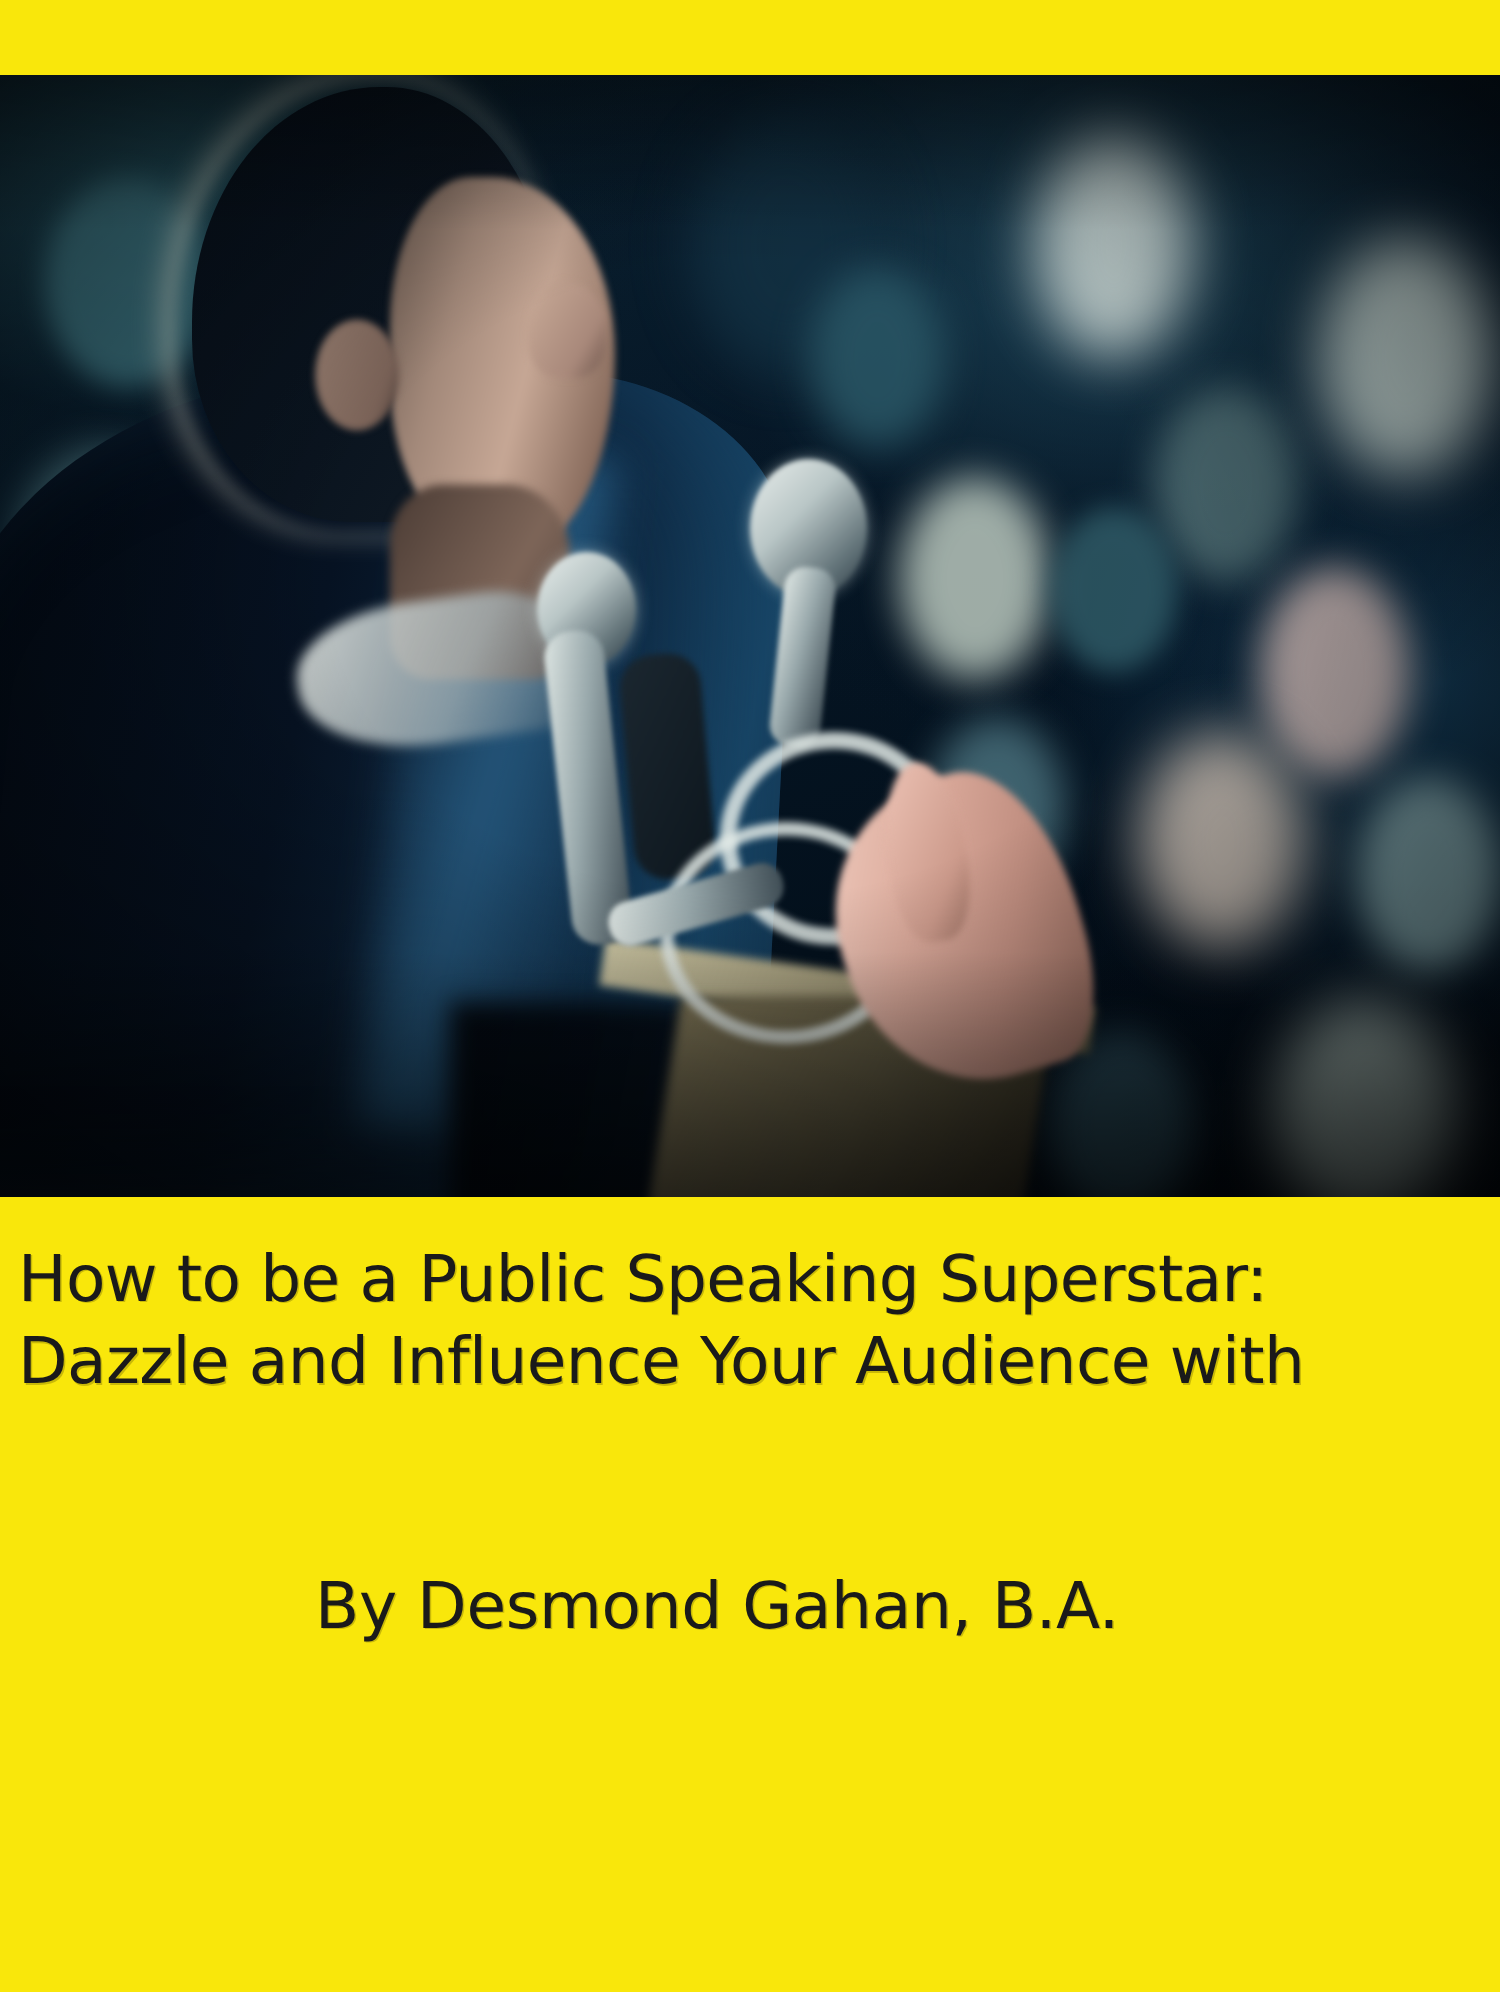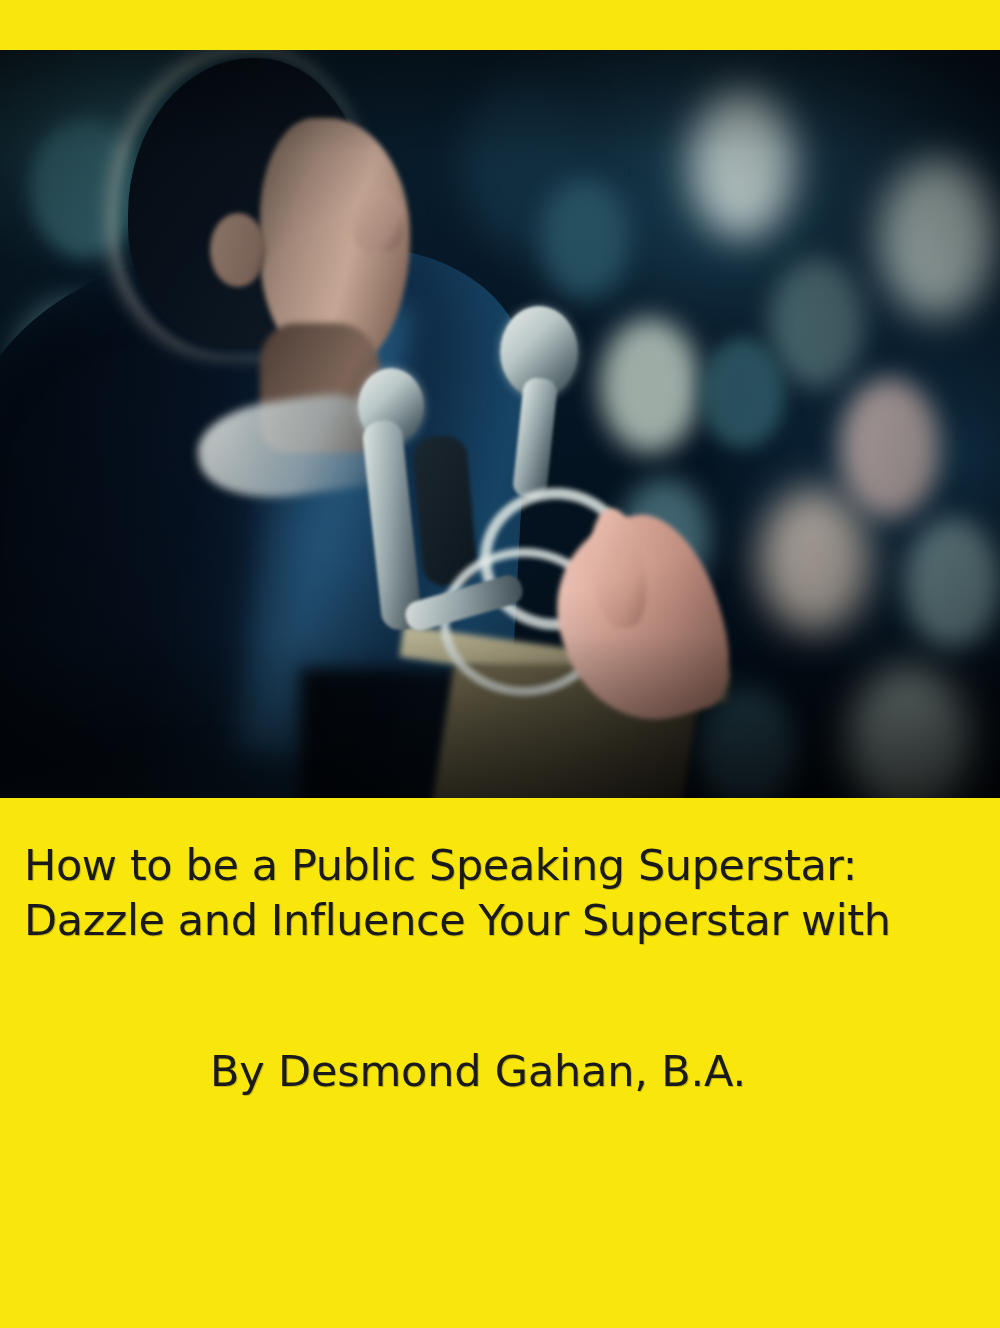--- a/index.html
+++ b/index.html
@@ -231,21 +231,21 @@
     left: 0; top: 798px;
     width: 1000px;
     height: 530px;
     background: #F9E70B;
   }
   .title {
     position: absolute;
     left: 12px;
     top: 28px;
     width: 960px;
-    margin: 12px;
+    margin: 0;
     font-family: "DejaVu Sans", "Liberation Sans", sans-serif;
     font-size: 43px;
     font-weight: 400;
     line-height: 55px;
     letter-spacing: -0.4px;
     color: #1a1a1a;
     text-shadow: 1px 1px 0 rgba(90,80,0,0.30);
   }
   .title .tline { display: block; white-space: nowrap; }
   .author {
@@ -321,18 +321,18 @@
 
     <div class="hand"></div>
     <div class="thumb"></div>
 
     <div class="ph-vignette"></div>
   </div>
 
   <div class="text-block">
     <h1 class="title">
       <span class="tline">How to be a Public Speaking Superstar:</span>
-      <span class="tline">Dazzle and Influence Your Superstar with</span>
+      <span class="tline">Dazzle and Influence Your Audience with</span>
     </h1>
     <p class="author">By Desmond Gahan, B.A.</p>
   </div>
 
 </div>
 
 </body></html>

